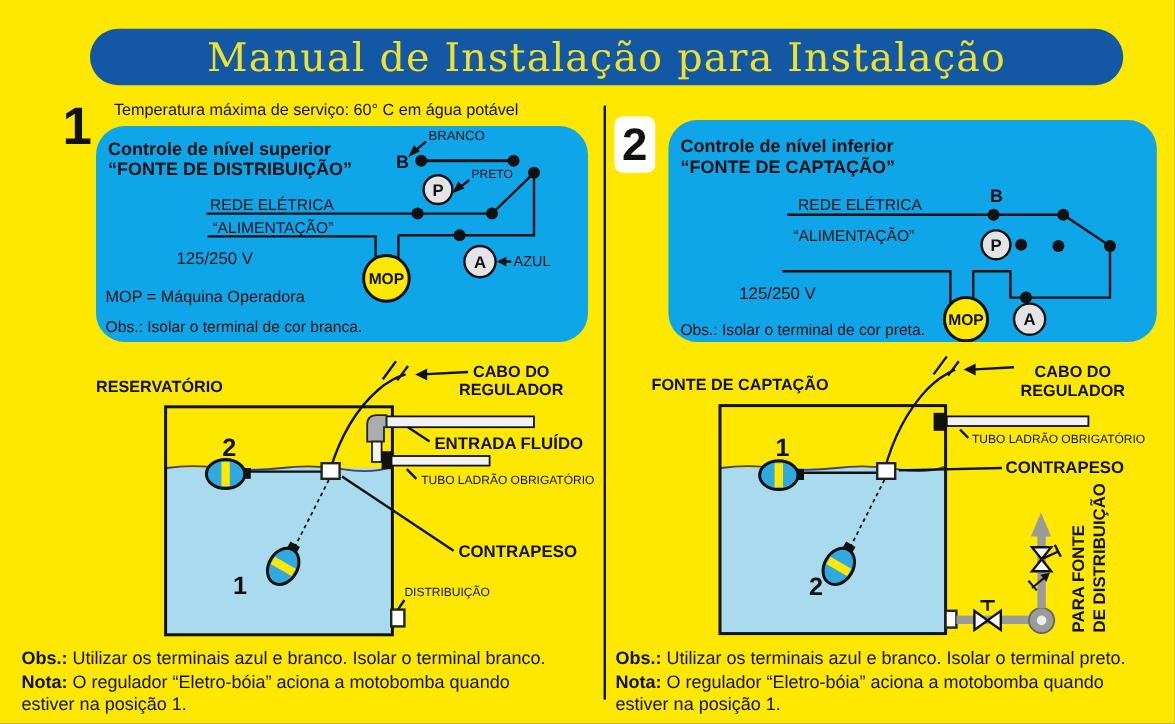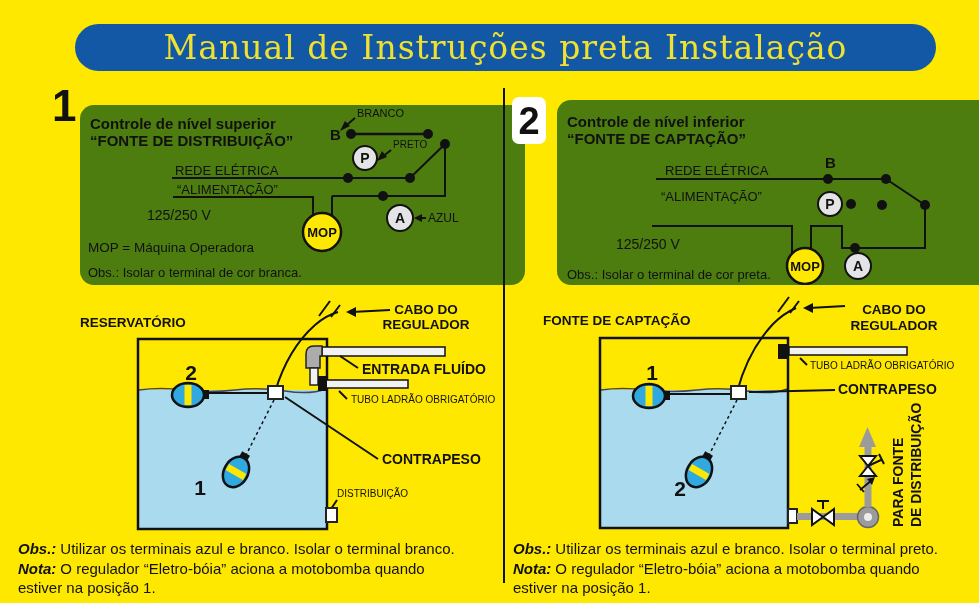--- a/index.html
+++ b/index.html
@@ -10,21 +10,21 @@
           border-radius:24px;display:flex;align-items:center;justify-content:center;}
   #banner .title{font-family:"DejaVu Serif",serif;font-size:33px;color:#F0E130;letter-spacing:1px;white-space:nowrap;}
   
   .bignum{position:absolute;font-size:44px;font-weight:bold;line-height:1;color:#111;}
   #num1{left:52px;top:84px;}
   #num2box{position:absolute;left:512px;top:97px;width:34px;height:47px;background:#fff;
            border-radius:7px;display:flex;align-items:center;justify-content:center;}
   #num2box span{font-size:38px;font-weight:bold;line-height:1;}
   #tempnote{position:absolute;left:95px;top:84px;font-size:13.5px;}
   
-  .panel{position:absolute;background:#4d7c0f;border-radius:14px;padding-left:35px;}
+  .panel{position:absolute;background:#0ea5e9;border-radius:24px;}
   #panel1{left:80px;top:105px;width:410px;height:180px;}
   #panel2{left:557px;top:100px;width:407px;height:185px;}
   .panel svg{position:absolute;left:0;top:0;}
   
   #divider{position:absolute;left:503px;top:88px;width:2px;height:495px;background:#111;}
   
   #tank1{position:absolute;left:60px;top:290px;}
   #tank2{position:absolute;left:500px;top:290px;}
   
   svg text{font-family:"Liberation Sans",sans-serif;fill:#111;}
@@ -40,32 +40,33 @@
   .mopt{font-size:13px;font-weight:bold;text-anchor:middle;}
   .bold14{font-size:14px;font-weight:bold;}
   .bold13{font-size:13.5px;font-weight:bold;}
   .num21{font-size:21px;font-weight:bold;}
   .wire{stroke:#111;stroke-width:2;fill:none;}
   .wire25{stroke:#111;stroke-width:2.5;fill:none;}
   
   .note{position:absolute;top:539px;font-size:15px;line-height:19.5px;color:#111;}
   #noteL{left:18px;width:478px;}
   #noteR{left:513px;width:462px;}
-  .note b{margin-right:4px;font-style:italic;}
+  .note b{margin-right:4px;}
 </style>
 </head>
 <body>
 
 <div id="page">
 
   <div id="banner">
-    <span class="title">Manual de Instruções preta Instalação</span>
+    <span class="title">Manual de Instalação para Instalação</span>
   </div>
 
   <div id="num1" class="bignum">1</div>
+  <div id="tempnote">Temperatura máxima de serviço: 60° C em água potável</div>
 
   <div id="panel1" class="panel">
     <svg width="410" height="180" viewBox="0 0 410 180">
       <text class="hd" x="10" y="24">Controle de nível superior</text>
       <text class="hd" x="10" y="41">“FONTE DE DISTRIBUIÇÃO”</text>
 
       <g class="wire">
         <path d="M92,73 H330"></path>
         <path d="M330,73 L365,39"></path>
         <path d="M365,39 V91 H252"></path>

